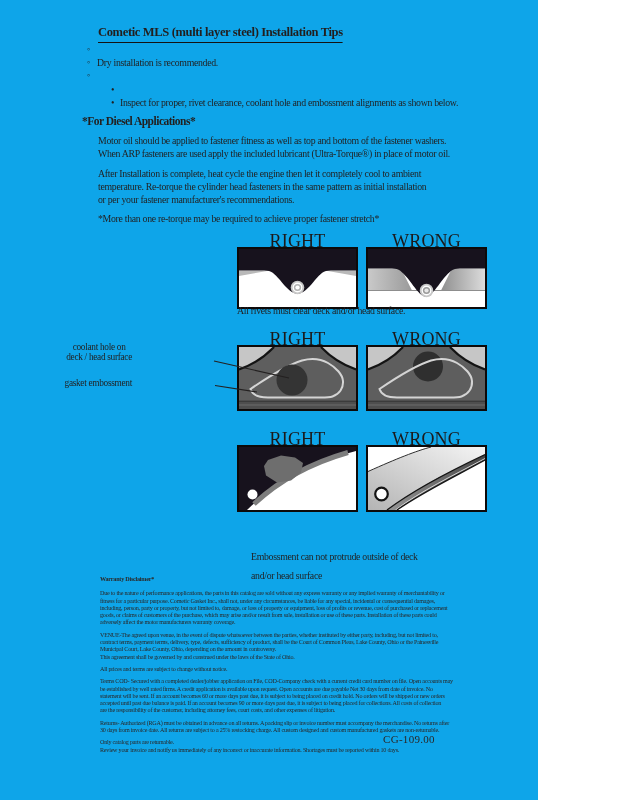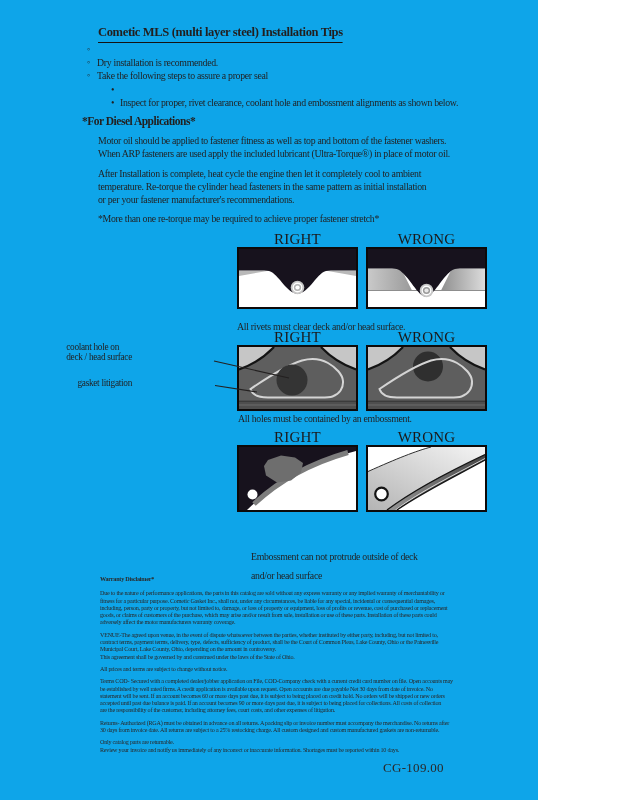--- a/index.html
+++ b/index.html
@@ -23,57 +23,56 @@
   .bullet-row.sub { margin-left:24px; }
   .bullet-row.sub .bullet-glyph { width:9px; font-size:10px; }
 
   #diesel-heading { left:82px; top:115px; font-size:11.5px; font-weight:bold; letter-spacing:-0.5px; }
   .para { white-space:pre-line; width:445px; }
   #para1 { left:98px; top:134px; }
   #para2 { left:98px; top:167px; }
   #note  { left:98px; top:212px; }
 
   
-  .fig-label { width:121px; text-align:center; font-size:15px; letter-spacing:0.2px; color:#1c1919; }
+  .fig-label { width:121px; text-align:center; font-size:18px; letter-spacing:0.2px; color:#1c1919; }
   .panel { border:2px solid #0c0a0a; background:#fff; }
   .caption { white-space:pre-line; }
-  #cap1 { left:237px; top:320px; }
+  #cap1 { left:237px; top:304px; }
   #cap2 { left:238px; top:412px; }
   #cap3 { left:251px; top:514px; line-height:19px;margin-top:33px; }
 
-  .callout { font-size:9.3px; letter-spacing:-0.3px; line-height:9.6px; text-align:left; white-space:pre-line; color:#221f1f; }
+  .callout { font-size:9.3px; letter-spacing:-0.3px; line-height:9.6px; text-align:center; white-space:pre-line; color:#221f1f; }
   #callout-top { right:406px; top:343px; }
   #callout-bottom { right:406px; top:379px; }
   #callout-lines { left:0; top:0; pointer-events:none; z-index:5; }
 
   
   #disclaimer { left:100px; top:576px; width:428px; font-size:6.1px; letter-spacing:-0.22px; line-height:7.3px; color:#2a2727; }
   #disclaimer .d-head { font-weight:bold; margin-bottom:7px; }
   #disclaimer p { white-space:pre-line; margin-bottom:5px; }
 
-  #page-code { left:383px; top:760px; font-size:13px; letter-spacing:0.3px; color:#2a2727; }
+  #page-code { left:383px; top:733px; font-size:11px; letter-spacing:0.3px; color:#2a2727; }
 </style>
 </head>
 <body>
 
 <div id="page">
 
   <div id="title" class="abs">Cometic MLS (multi layer steel) Installation Tips</div>
 
   <div id="bullets" class="abs body-text">
     <div class="bullet-row">
       <span class="bullet-glyph">◦</span>
     </div>
     <div class="bullet-row">
       <span class="bullet-glyph">◦</span>
       <span>Dry installation is recommended.</span>
     </div>
     <div class="bullet-row">
       <span class="bullet-glyph">◦</span>
-      <span>Take the following steps to assure a proper seal</span>
     </div>
     <div class="bullet-row sub">
       <span class="bullet-glyph">•</span>
     </div>
     <div class="bullet-row sub">
       <span class="bullet-glyph">•</span>
       <span>Inspect for proper, rivet clearance, coolant hole and embossment alignments as shown below.</span>
     </div>
   </div>
 
@@ -125,21 +124,21 @@
     </svg>
   </div>
 
   <div id="cap1" class="abs body-text caption">All rivets must clear deck and/or head surface.</div>
 
   <div class="abs fig-label" style="left:237px; top:329px;">RIGHT</div>
   <div class="abs fig-label" style="left:366px; top:329px;">WRONG</div>
 
   <div id="callout-top" class="abs callout">coolant hole on
 deck / head surface</div>
-  <div id="callout-bottom" class="abs callout">gasket litigation</div>
+  <div id="callout-bottom" class="abs callout">gasket embossment</div>
 
   <div class="abs panel" style="left:237px; top:345px; width:121px; height:66px;">
     <svg width="117" height="62" viewBox="0 0 117 62">
       <rect width="117" height="62" fill="#5e5e5e"></rect>
       <path d="M0,0 H35 C27,8.5 15.5,17 0,22.5 Z" fill="#c6c6c6"></path>
       <path d="M35,0 C27,8.5 15.5,17 0,22.5" stroke="#141414" stroke-width="2.2" fill="none"></path>
       <path d="M117,0 H82 C90,8.5 101.5,17 117,22.5 Z" fill="#c6c6c6"></path>
       <path d="M82,0 C90,8.5 101.5,17 117,22.5" stroke="#141414" stroke-width="2.2" fill="none"></path>
       <rect y="54" width="117" height="8" fill="#4e4e4e"></rect>
       <line x1="0" y1="54.2" x2="117" y2="54.2" stroke="#333333" stroke-width="1"></line>
@@ -157,21 +156,20 @@
       <path d="M117,0 H82 C90,8.5 101.5,17 117,22.5 Z" fill="#c6c6c6"></path>
       <path d="M82,0 C90,8.5 101.5,17 117,22.5" stroke="#141414" stroke-width="2.2" fill="none"></path>
       <rect y="54" width="117" height="8" fill="#4e4e4e"></rect>
       <line x1="0" y1="54.2" x2="117" y2="54.2" stroke="#333333" stroke-width="1"></line>
       <line x1="0" y1="58" x2="117" y2="58" stroke="#757575" stroke-width="0.8"></line>
       <circle cx="60" cy="19.5" r="15" fill="#2f2f2f"></circle>
       <path d="M11.5,42 C24,33.5 47,18.5 63,13.5 C72,11 81,11.5 89,16 C97,20.5 103.5,27.5 104,34 C104.5,41 100.5,47 93.5,49.5 C90,50.7 85,50.5 79,50.5 L29,50.5 C21,50.5 13.5,48.5 11.5,42 Z" fill="none" stroke="#d4d4d4" stroke-width="2"></path>
     </svg>
   </div>
 
-  <div id="cap2" class="abs body-text caption">All holes must be contained by an embossment.</div>
 
   <div class="abs fig-label" style="left:237px; top:429px;">RIGHT</div>
   <div class="abs fig-label" style="left:366px; top:429px;">WRONG</div>
 
   <div class="abs panel" style="left:237px; top:445px; width:121px; height:67px;">
     <svg width="117" height="63" viewBox="0 0 117 63">
       <rect width="117" height="63" fill="#ffffff"></rect>
       <path d="M0,0 H117 V4 C78,13.5 39,33 8,63 H0 Z" fill="#17121d"></path>
       <path d="M109,5.5 C74,15.5 41,32.5 15,57" stroke="#7d7d7d" stroke-width="5" fill="none"></path>
       <polygon points="29,13 42,8.5 56,10.5 64,16 62,25.5 52,33.5 38,35.5 27,28.5 25,19" fill="#6e6e6e"></polygon>

